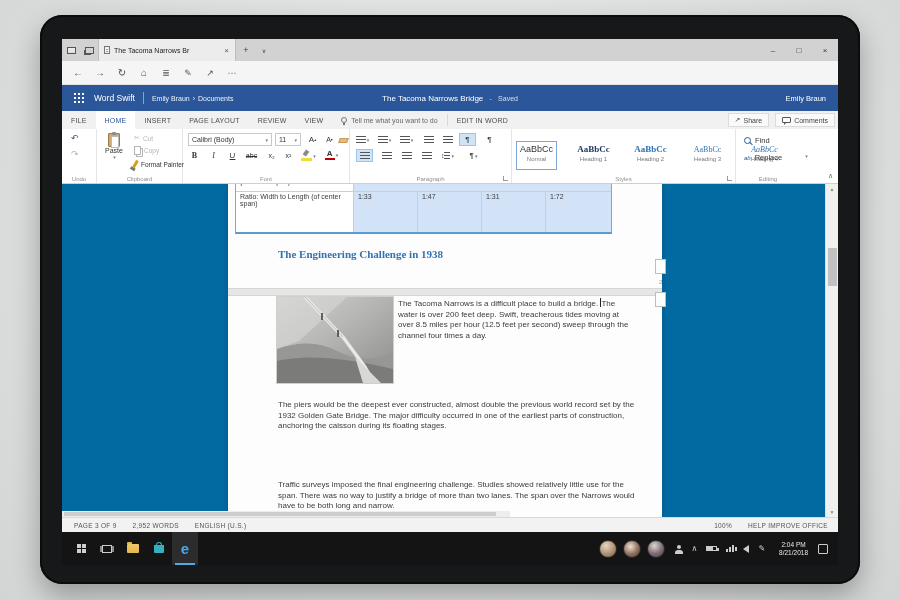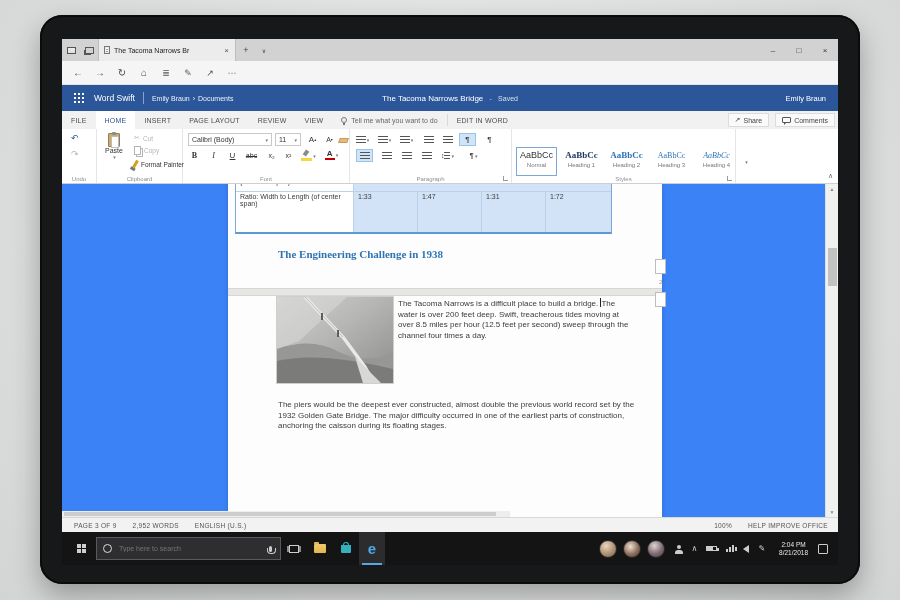--- a/index.html
+++ b/index.html
@@ -88,21 +88,21 @@
   .stylecard.current{border-color:#7da7d8;background:#fff;}
   .prev{font-size:9px;line-height:13px;margin-top:1px;color:#333;}
   .sname{font-size:6px;color:#777;line-height:7px;}
   .st1 .prev{color:#1f3864;font-weight:bold;font-family:"Liberation Serif",serif;}
   .st2 .prev{color:#2e74b5;font-weight:bold;font-family:"Liberation Serif",serif;}
   .st3 .prev{color:#2e74b5;font-family:"Liberation Serif",serif;font-size:8px;}
   .st4 .prev{color:#2e74b5;font-style:italic;font-family:"Liberation Serif",serif;font-size:8px;}
   .dlg{position:absolute;right:3px;bottom:2px;width:5px;height:5px;border-left:1px solid #999;border-bottom:1px solid #999;}
   .collapse{position:absolute;right:5px;bottom:3px;font-size:7px;color:#666;}
   
-  .canvas{flex:1;background:#3b82f6;position:relative;overflow:hidden;}
+  .canvas{flex:1;background:#0369a1;position:relative;overflow:hidden;}
   .page{position:absolute;left:166px;top:0;width:434px;bottom:0;background:#fdfdfd;box-shadow:0 0 4px rgba(0,0,0,.18);}
   .doct{font-size:8px;line-height:10.5px;color:#3b3b3b;}
   .dheading{font-family:"Liberation Serif",serif;font-weight:bold;font-size:11px;color:#2e74b5;}
   .wtable{position:absolute;left:7px;top:-8px;width:377px;border:1px solid #7da7d8;border-bottom:2px solid #5b9bd5;display:flex;flex-direction:column;font-size:7px;color:#3b3b3b;background:#fff;}
   .trow{display:flex;}
   .tc{border-right:1px solid #bdd0ea;padding:1px 4px;}
   .tc:last-child{border-right:none;}
   .tlabel{width:118px;background:#fff;}
   .tsel{background:#d2e3f8;}
   .rowA{height:15px;border-bottom:1px solid #bdd0ea;}
@@ -344,21 +344,21 @@
             </span>
           <span class="fbtn abs" style="left:115px;top:20px;font-size:8px">
               <span>¶</span>
               <span class="car">▾</span>
             </span>
           <span class="glabel">Paragraph</span>
           <span class="dlg"></span>
         </div>
 
         <div class="grp" style="width:224px">
-          <div class="abs" style="left:4px;top:18px;display:flex;gap:4px">
+          <div class="abs" style="left:4px;top:12px;display:flex;gap:16px">
             <div class="stylecard current">
               <div class="prev">AaBbCc</div>
               <div class="sname">Normal</div>
             </div>
             <div class="stylecard st1">
               <div class="prev">AaBbCc</div>
               <div class="sname">Heading 1</div>
             </div>
             <div class="stylecard st2">
               <div class="prev">AaBbCc</div>
@@ -373,20 +373,31 @@
               <div class="sname">Heading 4</div>
             </div>
             <div style="width:10px;display:flex;align-items:center;justify-content:center">
               <span class="car">▾</span>
             </div>
           </div>
           <span class="glabel">Styles</span>
           <span class="dlg"></span>
         </div>
 
+        <div class="grp" style="width:64px;border-right:none">
+          <div class="abs" style="left:8px;top:7px;display:flex;gap:4px;align-items:center">
+            <span class="mag"></span>
+            <span style="font-size:7.5px;color:#333">Find</span>
+          </div>
+          <div class="abs" style="left:8px;top:24px;display:flex;gap:4px;align-items:center">
+            <span style="font-size:6px;color:#2b579a;font-style:italic">ab</span>
+            <span style="font-size:7.5px;color:#333">Replace</span>
+          </div>
+          <span class="glabel">Editing</span>
+        </div>
 
         <span class="collapse">∧</span>
       </div>
 
       <div class="canvas">
         <div class="page">
 
           <div class="wtable">
             <div class="trow rowA">
               <div class="tc tlabel">(of center Span)</div>
@@ -422,20 +433,21 @@
             <path d="M78,60 L104,86 L86,86 Z" fill="#d8d8d6"></path>
             <rect x="44" y="16" width="2" height="7" fill="#5f5f5d"></rect>
             <rect x="60" y="33" width="2" height="7" fill="#5f5f5d"></rect>
           </svg>
 
           <div class="doct abs" style="left:170px;top:114px;width:236px">
             <span>The Tacoma Narrows is a difficult place to build a bridge. </span><span class="cursor"></span><span>The water is over 200 feet deep. Swift, treacherous tides moving at over 8.5 miles per hour (12.5 feet per second) sweep through the channel four times a day.</span>
           </div>
 
           <div class="doct abs" style="left:50px;top:216px;width:360px">The piers would be the deepest ever constructed, almost double the previous world record set by the 1932 Golden Gate Bridge. The major difficulty occurred in one of the earliest parts of construction, anchoring the caisson during its floating stages.</div>
+          <div class="doct abs" style="left:50px;top:296px;width:360px">Traffic surveys imposed the final engineering challenge. Studies showed relatively little use for the span. There was no way to justify a bridge of more than two lanes. The span over the Narrows would have to be both long and narrow.</div>
 
           <span class="marker" style="top:75px"></span>
           <span class="mnote" style="top:95px">2</span>
           <span class="marker" style="top:108px"></span>
         </div>
 
         <div class="vscroll">
           <span class="varrow" style="top:2px">▲</span>
           <span class="vthumb"></span>
           <span class="varrow" style="bottom:2px">▼</span>
@@ -456,25 +468,20 @@
 
       <div class="taskbar">
         <span class="tkbtn">
           <span class="winlogo">
               <span></span>
               <span></span>
               <span></span>
               <span></span>
             </span>
         </span>
-        <div class="searchbox">
-          <span class="cort"></span>
-          <input type="text" placeholder="Type here to search" style="">
-          <span class="micic"></span>
-        </div>
         <span class="tkbtn">
             <span class="tvic"></span>
           </span>
         <span class="tkbtn">
             <span class="foldic"></span>
           </span>
         <span class="tkbtn">
             <span class="bagic"></span>
           </span>
         <span class="tkbtn edgebtn">

